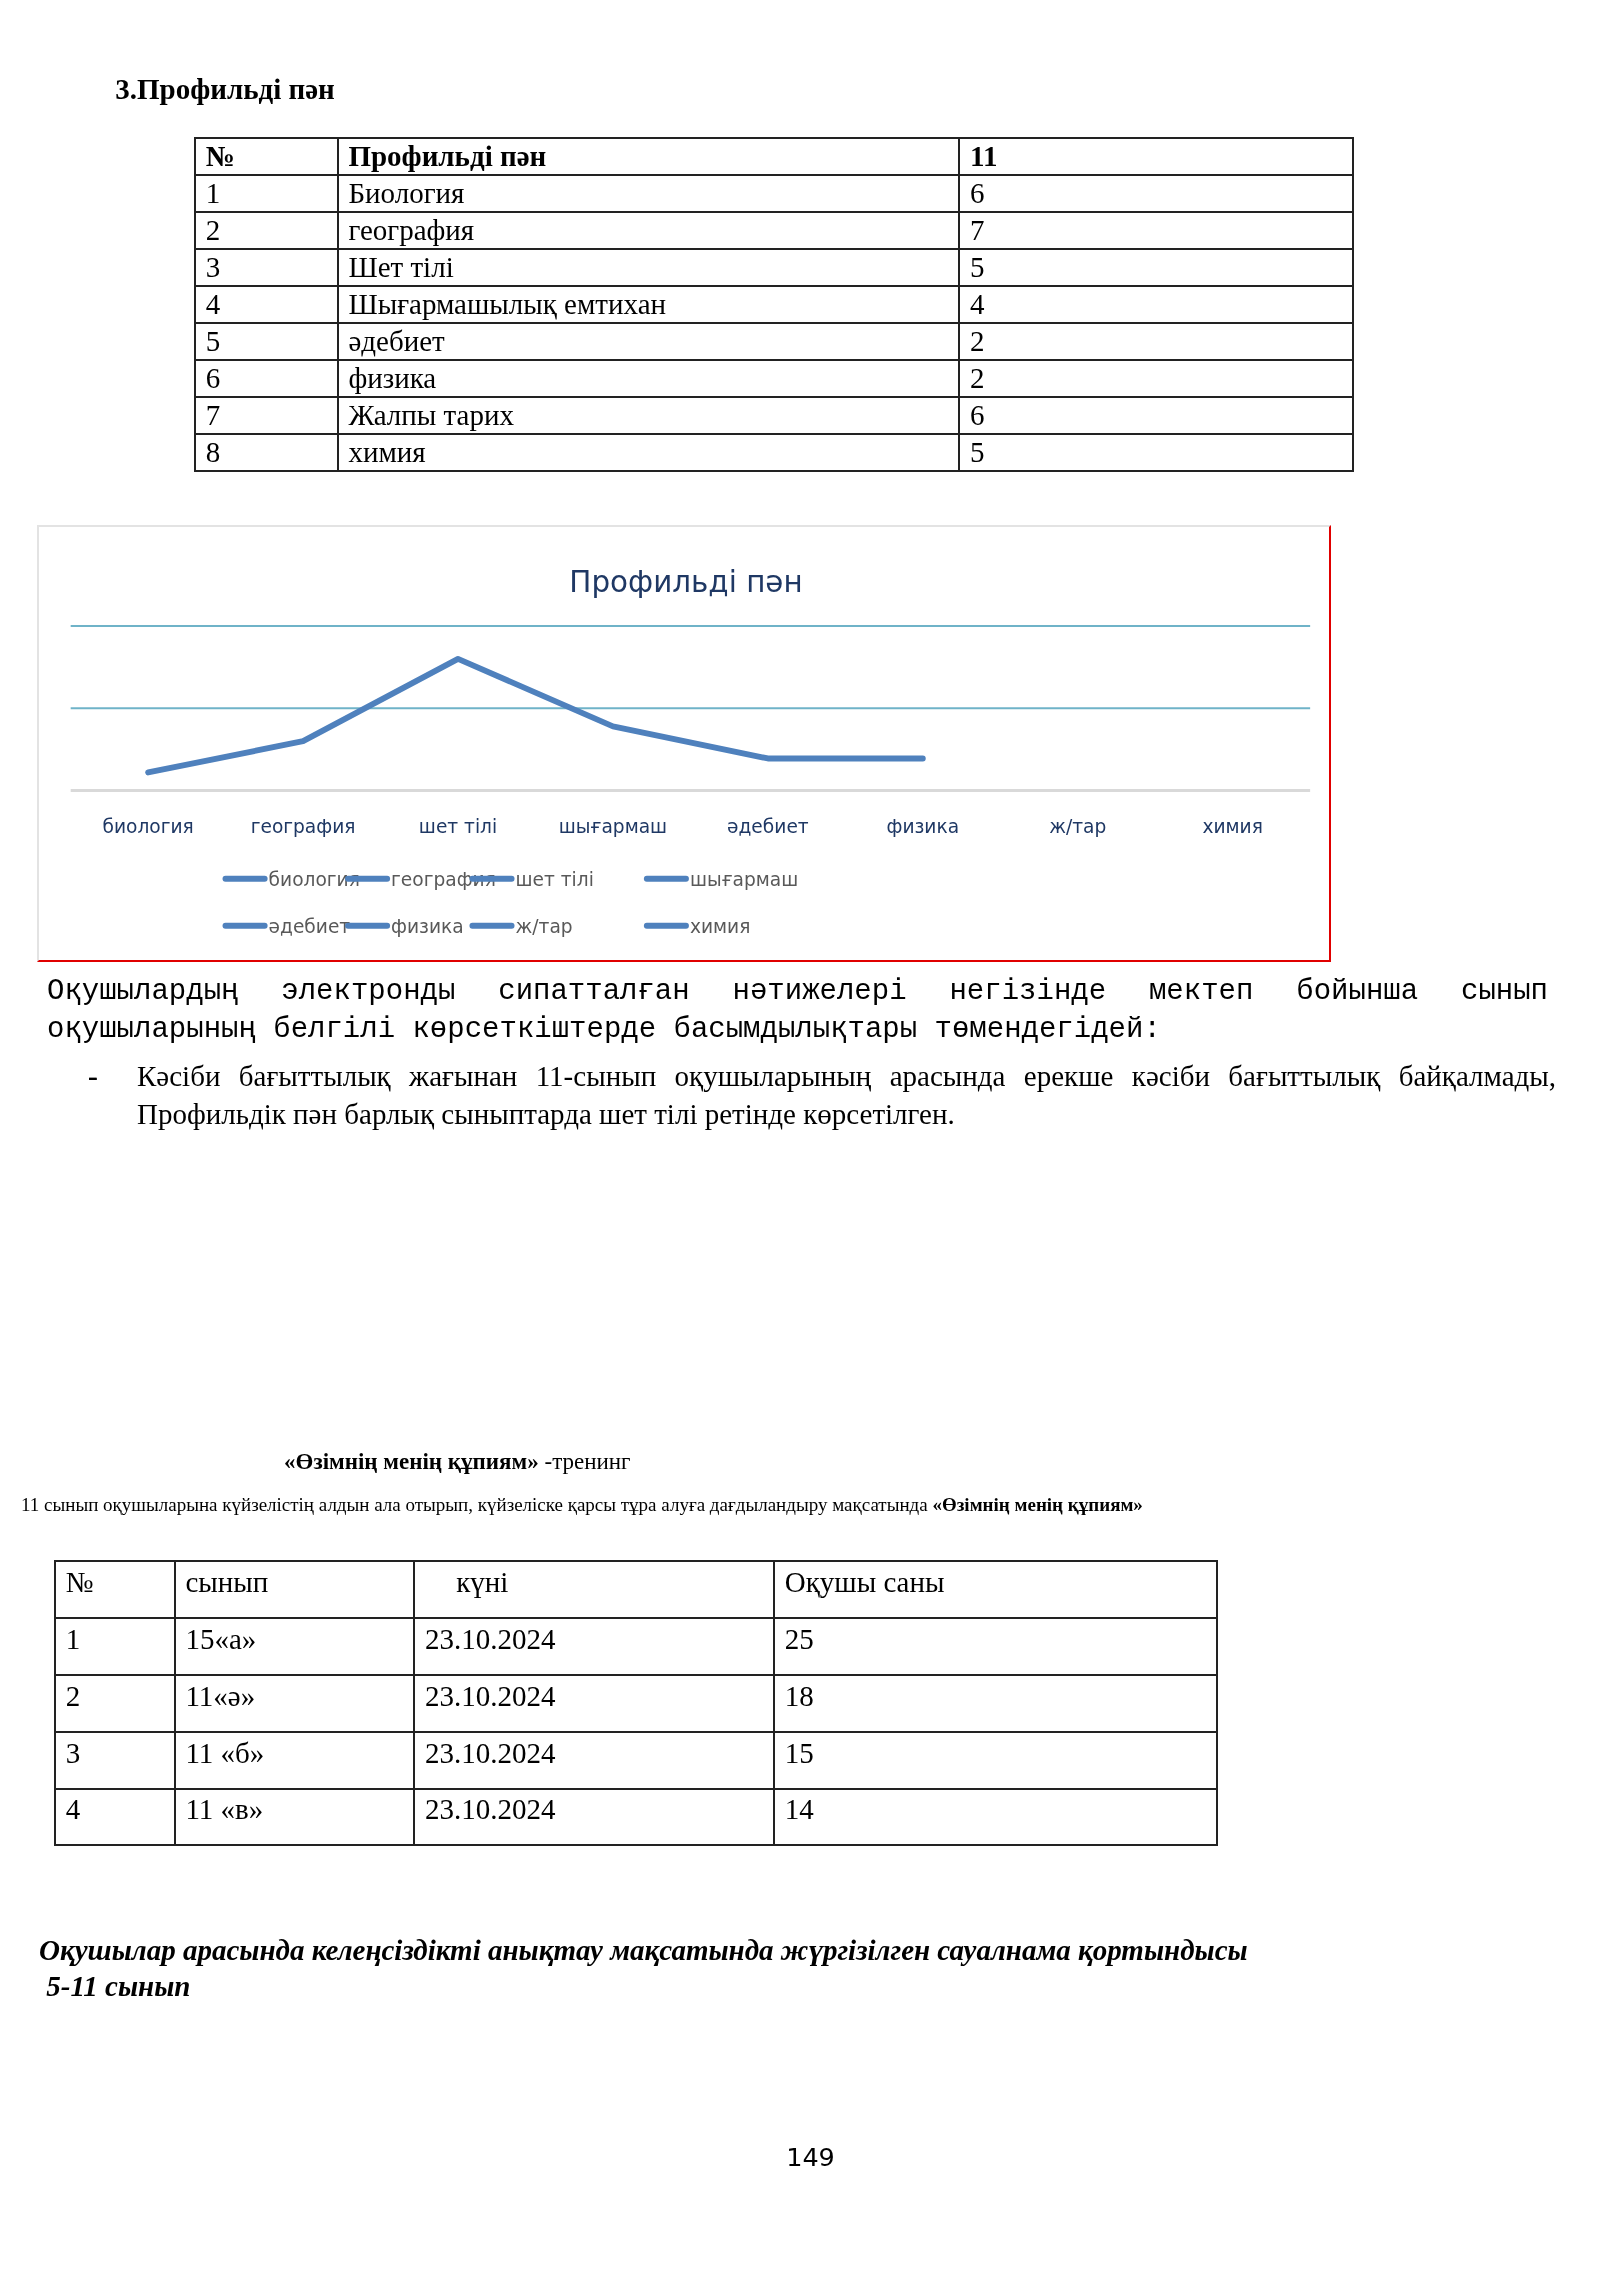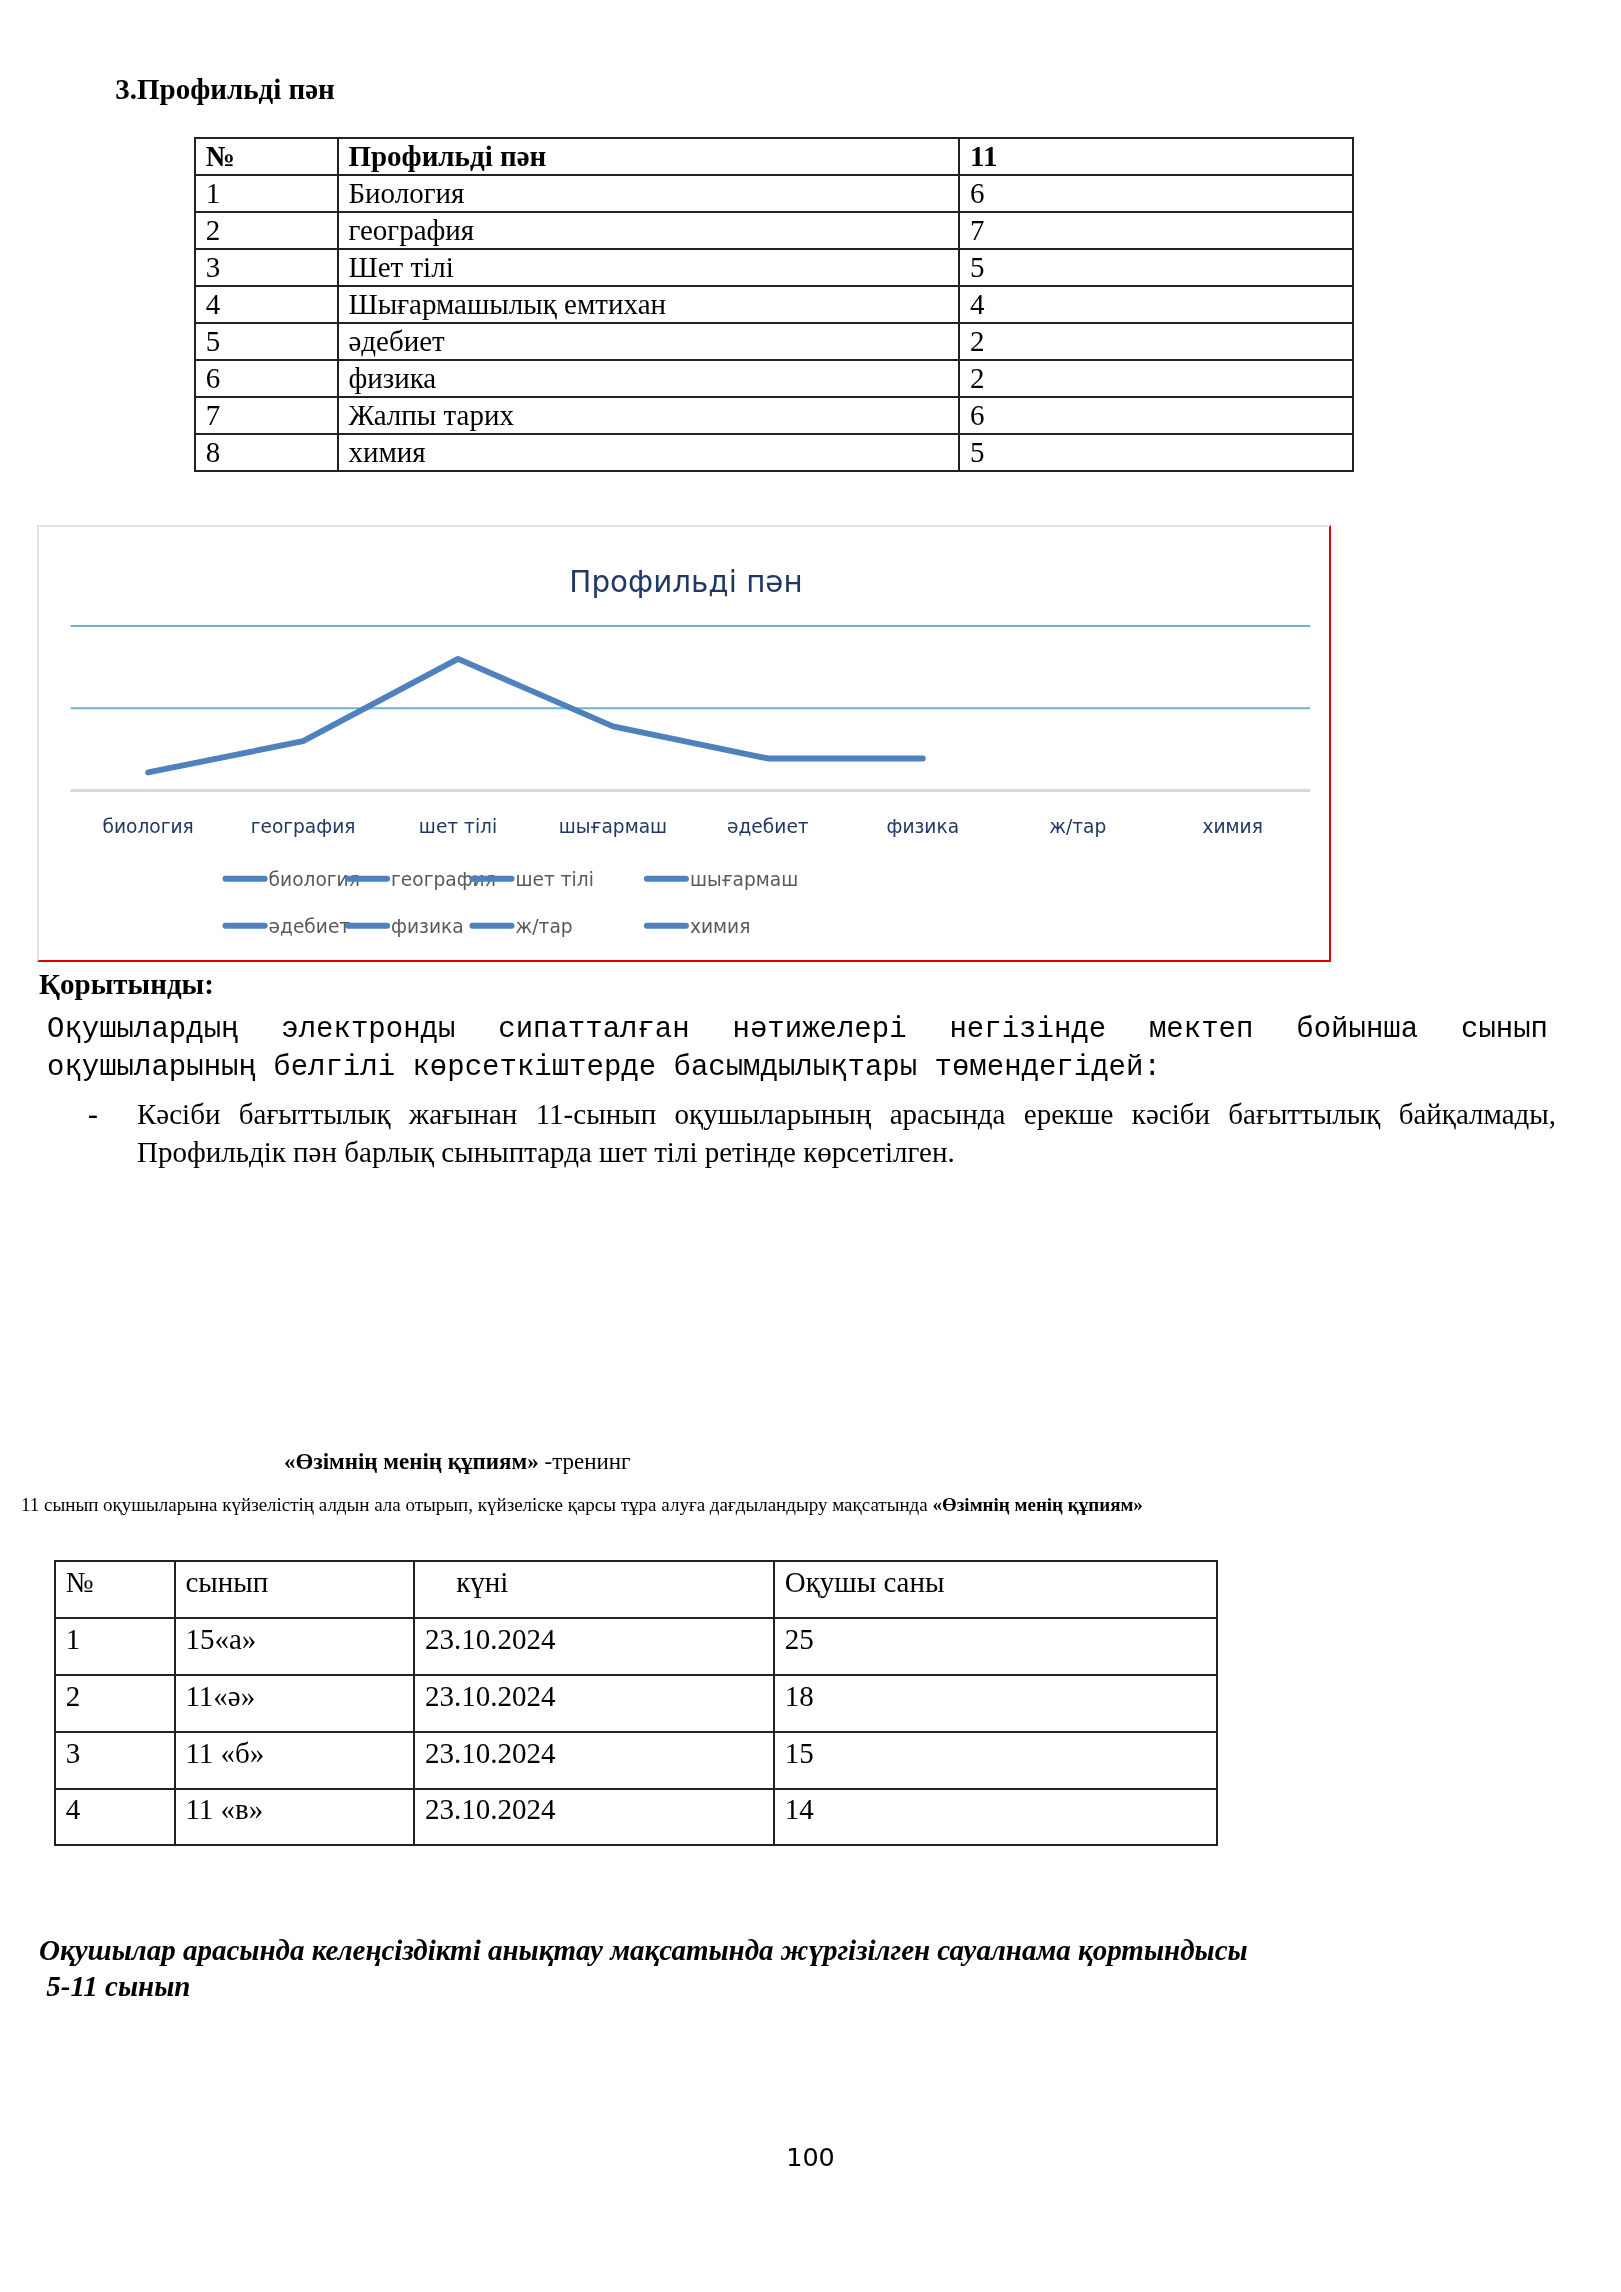--- a/index.html
+++ b/index.html
@@ -137,21 +137,20 @@
       <line x1="315" x2="355" y1="407" y2="407" stroke="#4f81bd" stroke-width="6" stroke-linecap="round"></line>
       <text x="359" y="414" font-family="DejaVu Sans, sans-serif" font-size="19" fill="#595959">физика</text>
       <line x1="442" x2="482" y1="407" y2="407" stroke="#4f81bd" stroke-width="6" stroke-linecap="round"></line>
       <text x="486" y="414" font-family="DejaVu Sans, sans-serif" font-size="19" fill="#595959">ж/тар</text>
       <line x1="620" x2="660" y1="407" y2="407" stroke="#4f81bd" stroke-width="6" stroke-linecap="round"></line>
       <text x="664" y="414" font-family="DejaVu Sans, sans-serif" font-size="19" fill="#595959">химия</text>
     </svg>
 </div>
 
 <div id="conclusion" class="abs serif">
-  <div class="h">Қорытынды:</div>
   <p>Оқушылардың электронды сипатталған нәтижелері негізінде мектеп бойынша сынып оқушыларының белгілі көрсеткіштерде басымдылықтары төмендегідей:</p>
   <div class="bullet">
     <span class="dash">-</span>
   </div>
   <div class="bullet">
     <span class="dash">-</span>
     <span>Кәсіби бағыттылық жағынан 11-сынып оқушыларының арасында ерекше кәсіби бағыттылық байқалмады, Профильдік пән барлық сыныптарда шет тілі ретінде көрсетілген.</span>
   </div>
 </div>
 
@@ -195,14 +194,14 @@
         <td>14</td>
       </tr>
   </tbody>
 </table>
 
 <div id="survey-caption" class="abs">
   <div>Оқушылар арасында келеңсіздікті анықтау мақсатында жүргізілген  сауалнама қортындысы</div>
   <div style="white-space:pre;"> 5-11 сынып</div>
 </div>
 
-<div id="page-number" class="abs">100</div>
+<div id="page-number" class="abs">149</div>
 
 
 </body></html>

